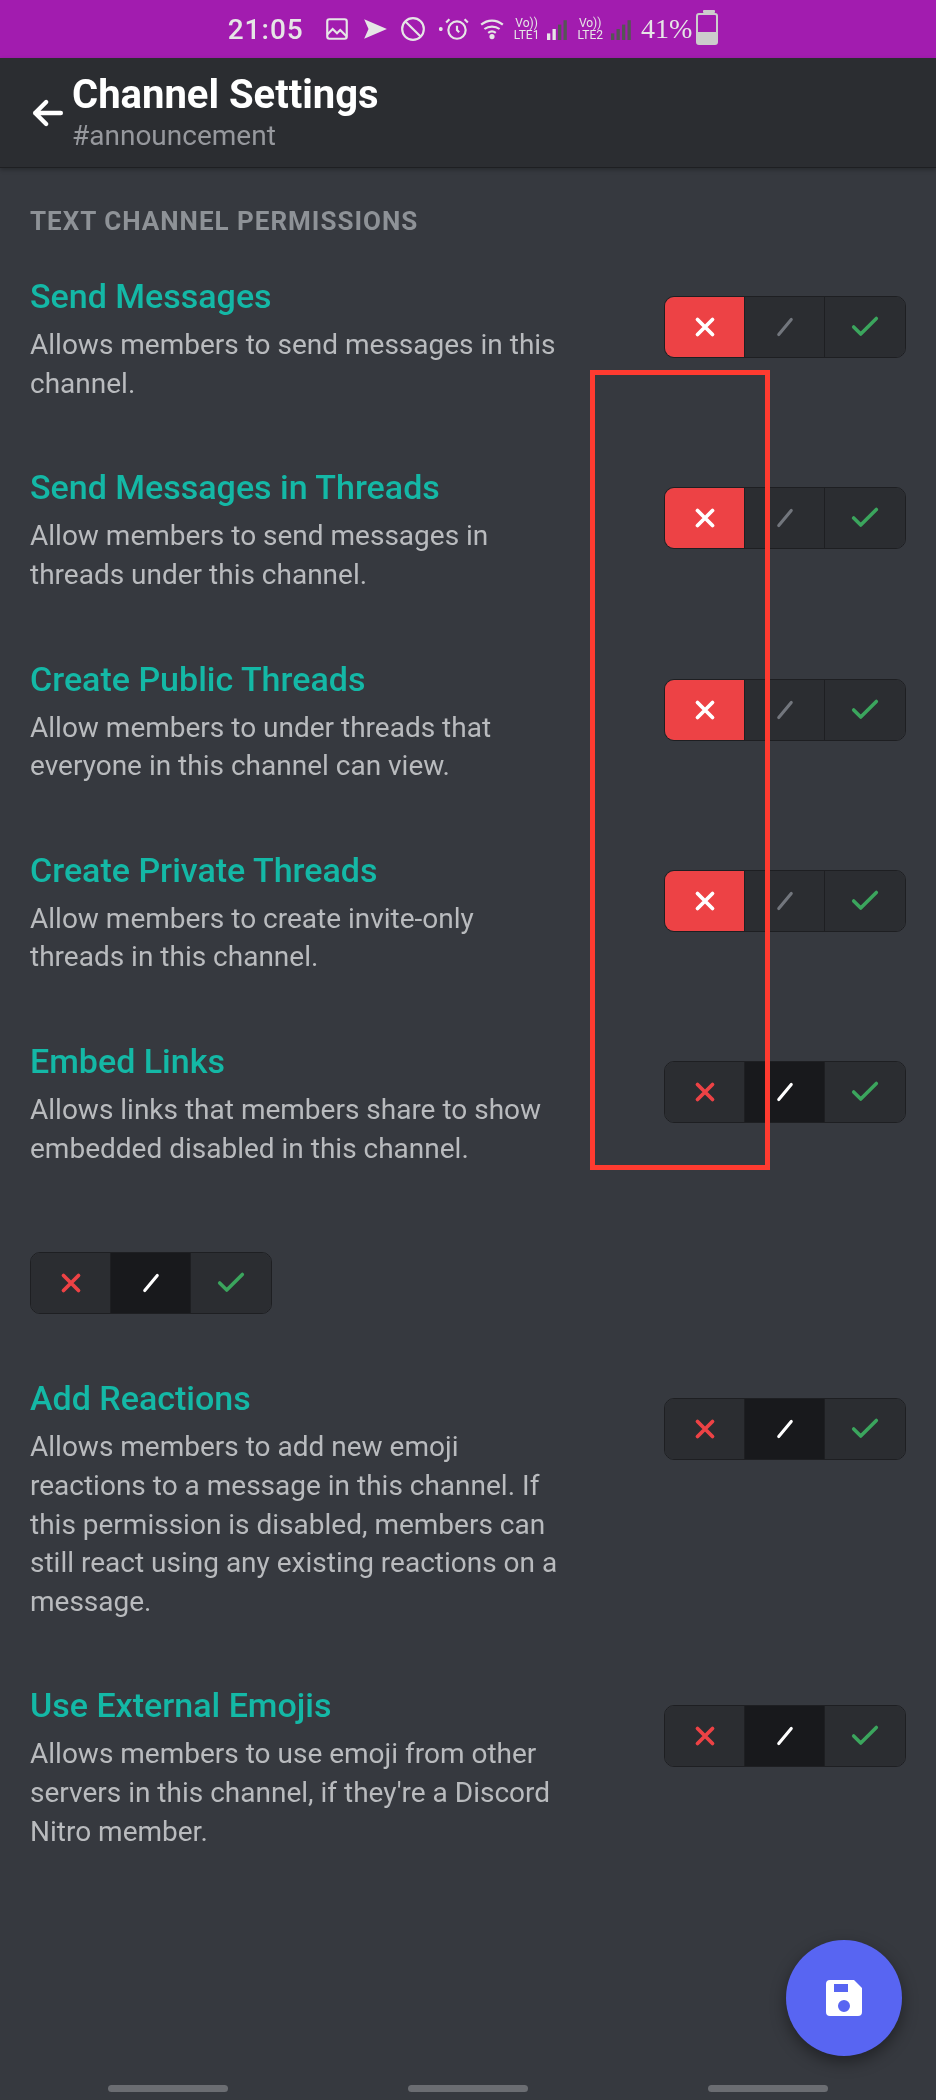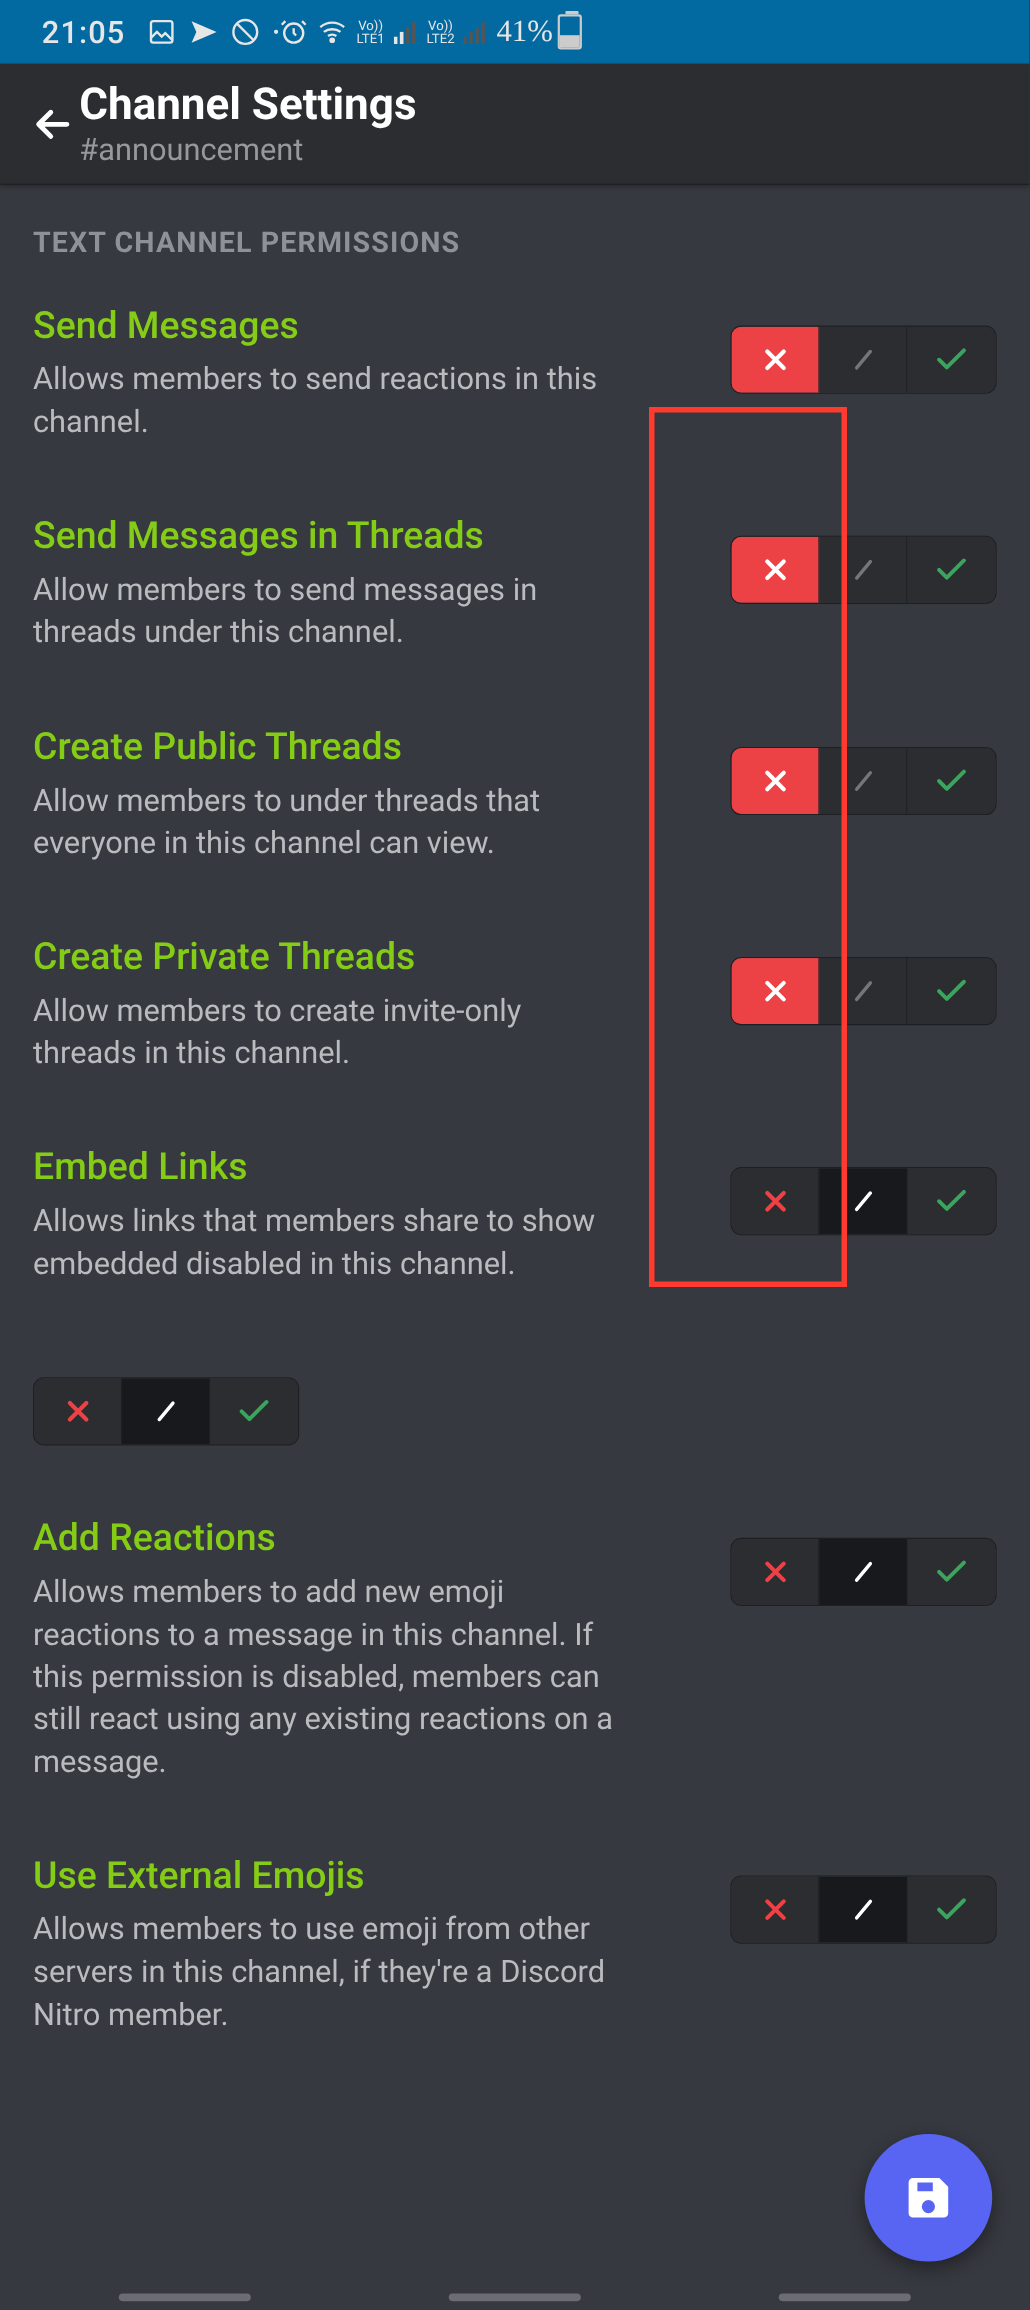--- a/index.html
+++ b/index.html
@@ -7,23 +7,23 @@
   body {
     background: #36393f;
     font-family: -apple-system, BlinkMacSystemFont, "Segoe UI", Roboto, Helvetica, Arial, sans-serif;
     color: #dcddde;
     overflow: hidden;
   }
 
   
   .status-bar {
     height: 58px;
-    background: #0369a1;
+    background: #a21caf;
     display: flex;
-    justify-content: flex-start;
+    justify-content: center;
     align-items: center;
     padding: 0 28px 0 38px;
     color: #e6e6e6;
     font-size: 28px;
   }
   .status-left, .status-right {
     display: flex;
     align-items: center;
     gap: 12px;
   }
@@ -58,21 +58,21 @@
   }
 
   .perm-row {
     display:flex;
     justify-content:space-between;
     align-items:flex-start;
     margin-bottom: 64px;
     position: relative;
   }
   .perm-text { flex: 1; padding-right: 20px; max-width: 560px; }
-  .perm-title { color:#84cc16; font-size:34px; font-weight:500; margin-bottom: 10px; }
+  .perm-title { color:#14b8a6; font-size:34px; font-weight:500; margin-bottom: 10px; }
   .perm-desc { color:#b9bbbe; font-size:28px; line-height:1.38; }
 
   .toggle3 {
     display:flex;
     border-radius:10px;
     overflow:hidden;
     border:1px solid #1e1f22;
     height: 62px;
     margin-top: 20px;
     flex: none;
@@ -198,21 +198,21 @@
     <div class="subtitle">#announcement</div>
   </div>
 </div>
 
 <div class="content">
   <div class="section-header">TEXT CHANNEL PERMISSIONS</div>
   <div id="perm-list">
       <div class="perm-row">
         <div class="perm-text">
           <div class="perm-title">Send Messages</div>
-          <div class="perm-desc">Allows members to send reactions in this channel.</div>
+          <div class="perm-desc">Allows members to send messages in this channel.</div>
         </div>
         <div class="toggle3">
           <div class="seg active-deny">
             <span>
               <svg width="30" height="30" viewBox="0 0 24 24" fill="none" stroke="#fff" stroke-width="3" stroke-linecap="round">
                 <path d="M6 6l12 12M18 6L6 18"></path>
               </svg>
             </span>
           </div>
           <div class="seg">

